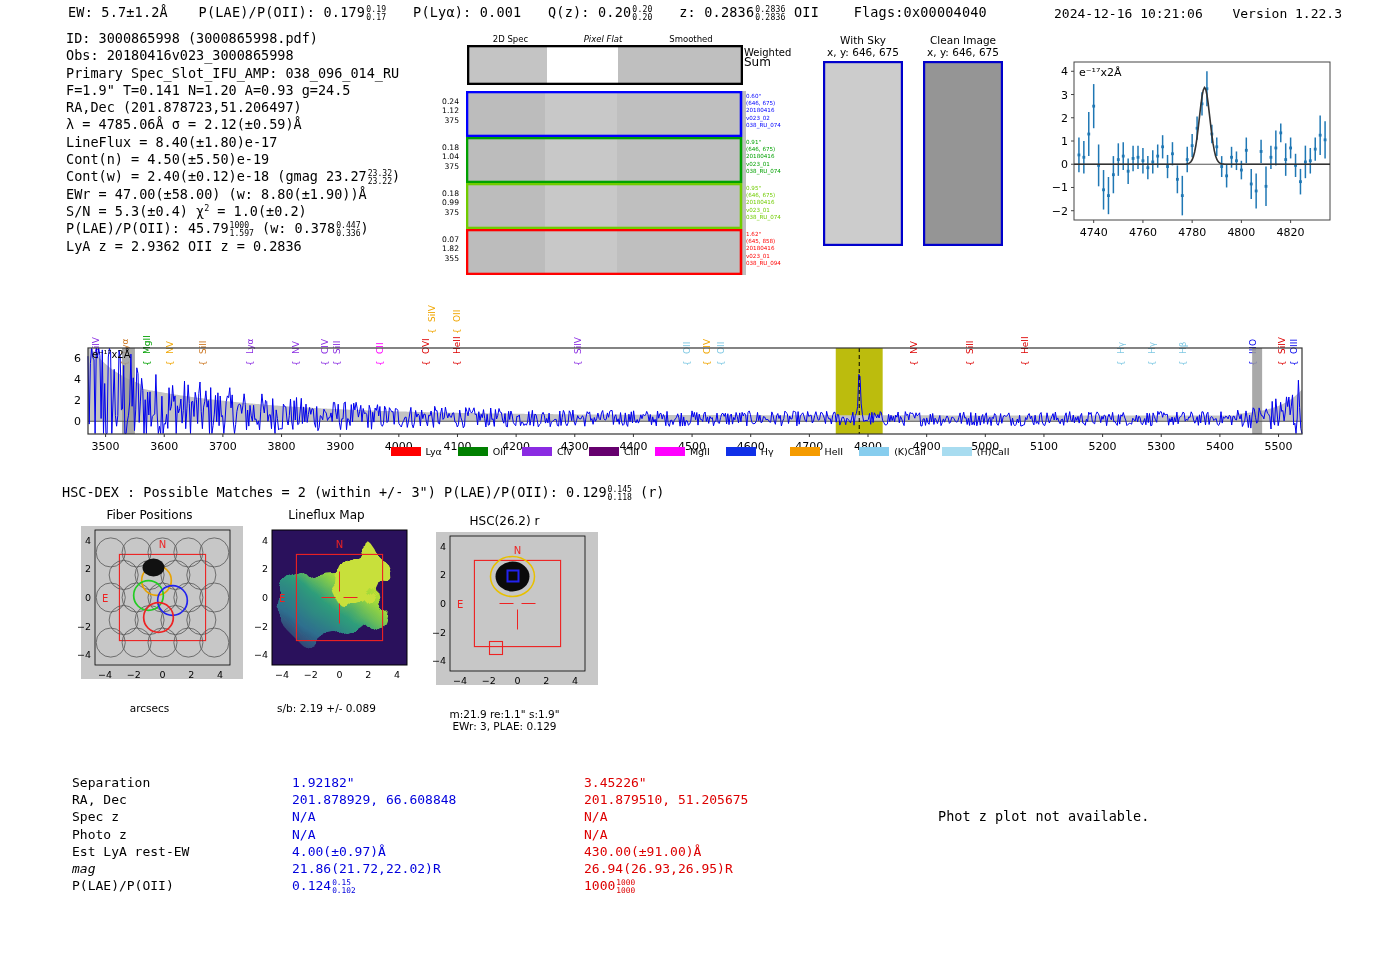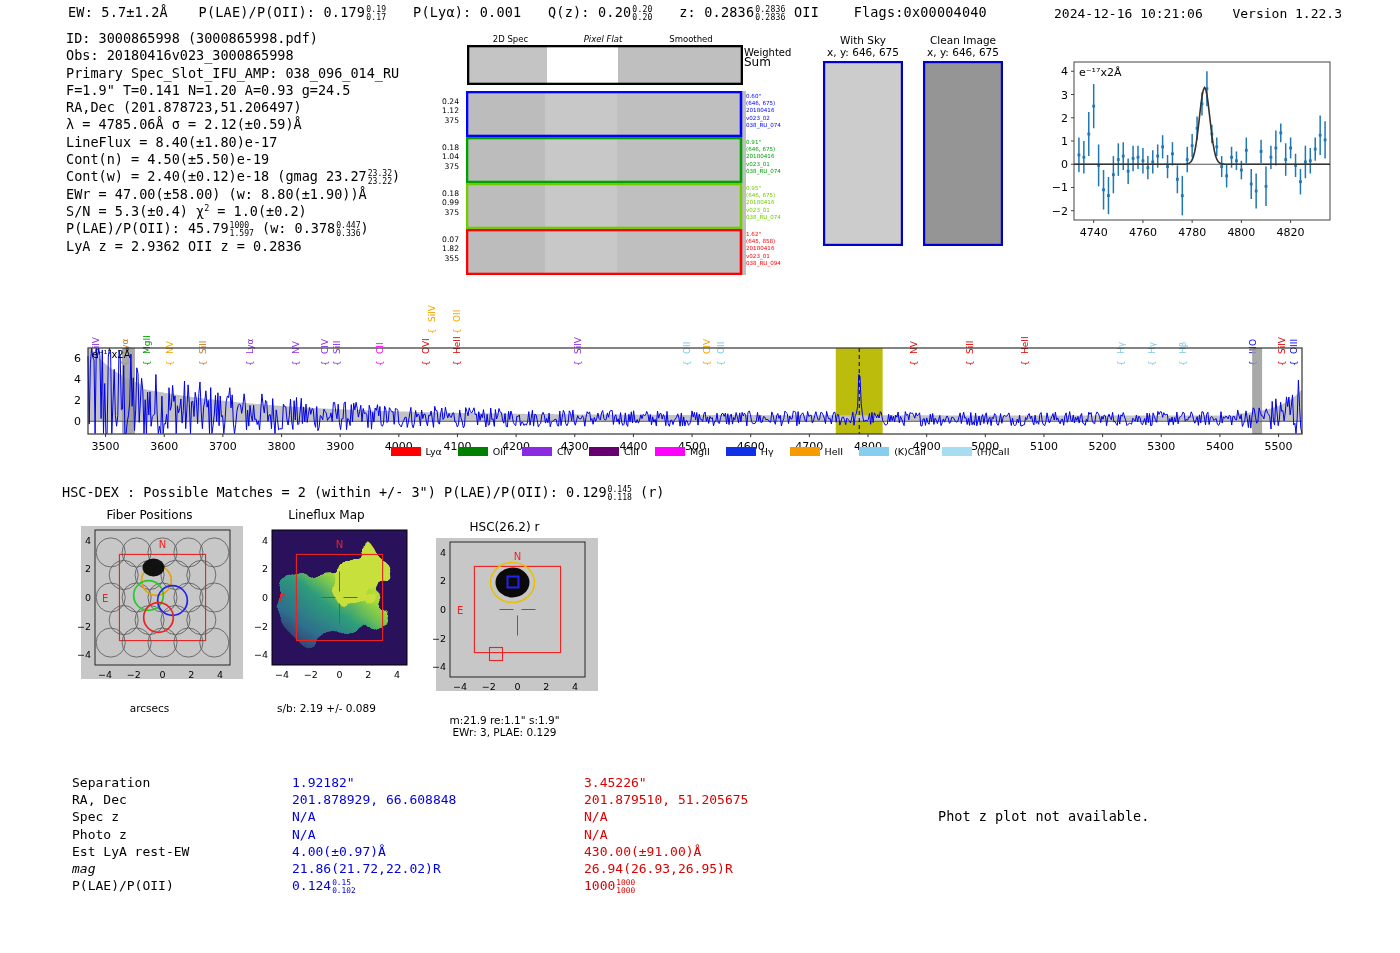--- a/index.html
+++ b/index.html
@@ -699,21 +699,21 @@
         <text x="23" y="103.72340425531915" text-anchor="end" font-size="9.5" font-family="&quot;DejaVu Sans&quot;,sans-serif">−2</text>
         <text x="94.5" y="152" text-anchor="middle" font-size="9.5" font-family="&quot;DejaVu Sans&quot;,sans-serif">0</text>
         <text x="23" y="75" text-anchor="end" font-size="9.5" font-family="&quot;DejaVu Sans&quot;,sans-serif">0</text>
         <text x="123.22340425531915" y="152" text-anchor="middle" font-size="9.5" font-family="&quot;DejaVu Sans&quot;,sans-serif">2</text>
         <text x="23" y="46.27659574468085" text-anchor="end" font-size="9.5" font-family="&quot;DejaVu Sans&quot;,sans-serif">2</text>
         <text x="151.9468085106383" y="152" text-anchor="middle" font-size="9.5" font-family="&quot;DejaVu Sans&quot;,sans-serif">4</text>
         <text x="23" y="17.5531914893617" text-anchor="end" font-size="9.5" font-family="&quot;DejaVu Sans&quot;,sans-serif">4</text>
       </svg>
       <div class="cap" style="font-size: 10.5px; width: 163px; margin-top: 1px;">s/b: 2.19 +/- 0.089</div>
     </div>
-    <div class="abs" style="left: 368px; top: 12px; width: 175px;">
+    <div class="abs" style="left: 368px; top: 6px; width: 175px;">
       <div class="cap" style="font-size: 12px; width: 163px;">HSC(26.2) r</div>
       <svg width="175" height="175" style="display: block; margin-top: 4px;">
         <defs>
           <filter id="im2">
             <feTurbulence type="fractalNoise" baseFrequency="0.5" numOctaves="3" seed="47"></feTurbulence>
             <feColorMatrix type="matrix" values="0 0 0 0 .5 0 0 0 0 .5 0 0 0 0 .5 0 0 0 0 1"></feColorMatrix>
             <feComponentTransfer>
               <feFuncR type="linear" slope="1.5" intercept="-.18"></feFuncR>
               <feFuncG type="linear" slope="1.5" intercept="-.18"></feFuncG>
               <feFuncB type="linear" slope="1.5" intercept="-.18"></feFuncB>

